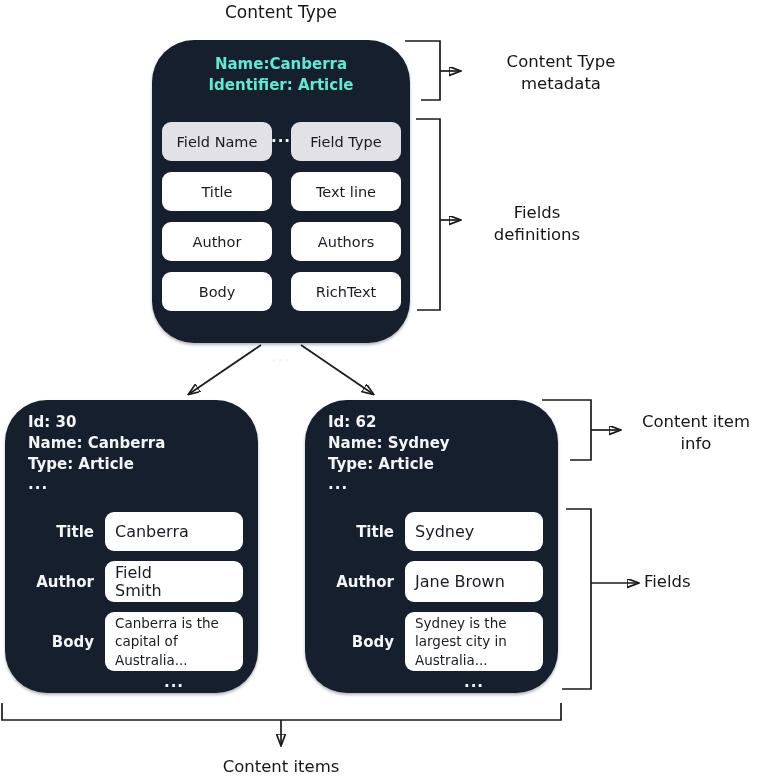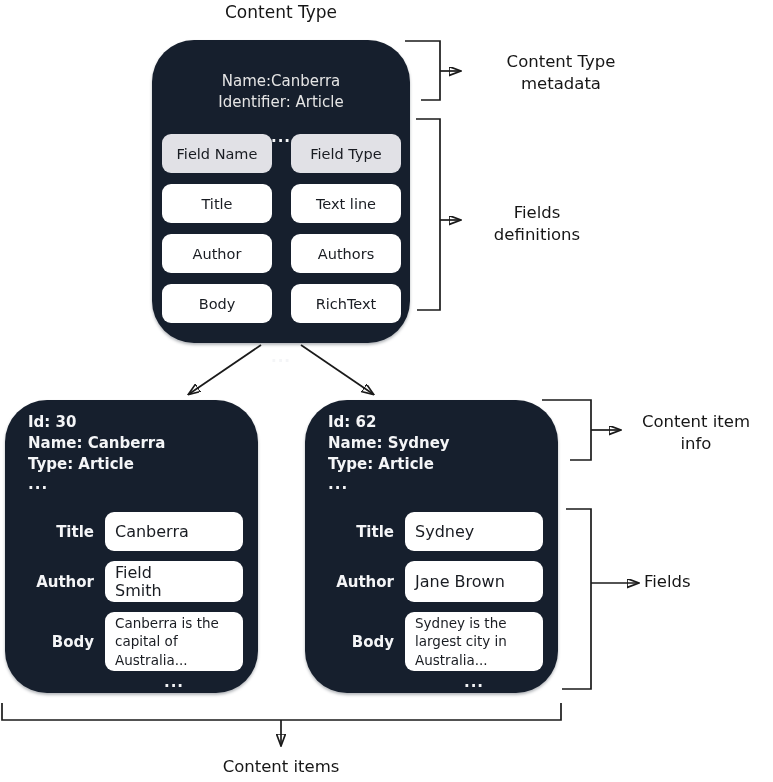--- a/index.html
+++ b/index.html
@@ -19,27 +19,27 @@
   .ann-iteminfo{left:606px;top:411px;width:180px;}
   .ann-fields{left:644px;top:571px;width:120px;text-align:left;}
   .ann-contentitems{left:181px;top:756px;width:200px;}
 
   .dark-box{position:absolute;background:var(--box-bg,#161f2d);border-radius:42px;
     box-shadow:0 2px 3px rgba(40,48,60,0.35);color:#fff;}
   .ct-box{left:152px;top:40px;width:258px;height:303px;}
   .item-box-0{left:5px;top:400px;width:253px;height:293px;}
   .item-box-1{left:305px;top:400px;width:253px;height:293px;}
 
-  .ct-head{position:absolute;left:0;top:31px;width:100%;text-align:center;
-    font-size:15px;font-weight:400;line-height:21px;color:#e5e5e5;white-space:pre-line;}
+  .ct-head{position:absolute;left:0;top:14px;width:100%;text-align:center;
+    font-size:15px;font-weight:700;line-height:21px;color:#5eead4;white-space:pre-line;}
   .dots{font-weight:700;letter-spacing:1px;color:#f4f5f7;font-size:15px;}
   .ct-dots-top{position:absolute;left:0;top:88px;width:100%;text-align:center;}
   .ct-dots-bottom{position:absolute;left:0;top:308px;width:100%;text-align:center;}
 
-  .field-grid{position:absolute;left:10px;top:94px;display:grid;
+  .field-grid{position:absolute;left:10px;top:82px;display:grid;
     grid-template-columns:110px 110px;column-gap:19px;row-gap:11px;}
   .chip{height:39px;border-radius:9px;background:var(--chip-bg,#fff);
     display:flex;align-items:center;justify-content:center;
     font-size:14.5px;color:#191c22;font-weight:400;}
   .chip.header{background:var(--chip-header-bg,#e1e1e6);}
 
   .item-head{position:absolute;left:23px;top:12px;font-size:15px;font-weight:600;
     line-height:21px;color:#f4f5f7;white-space:pre-line;text-align:left;}
   .item-dots-head{position:absolute;left:23px;top:75px;}
   .item-dots-bottom{position:absolute;left:100px;top:273px;width:138px;text-align:center;}

